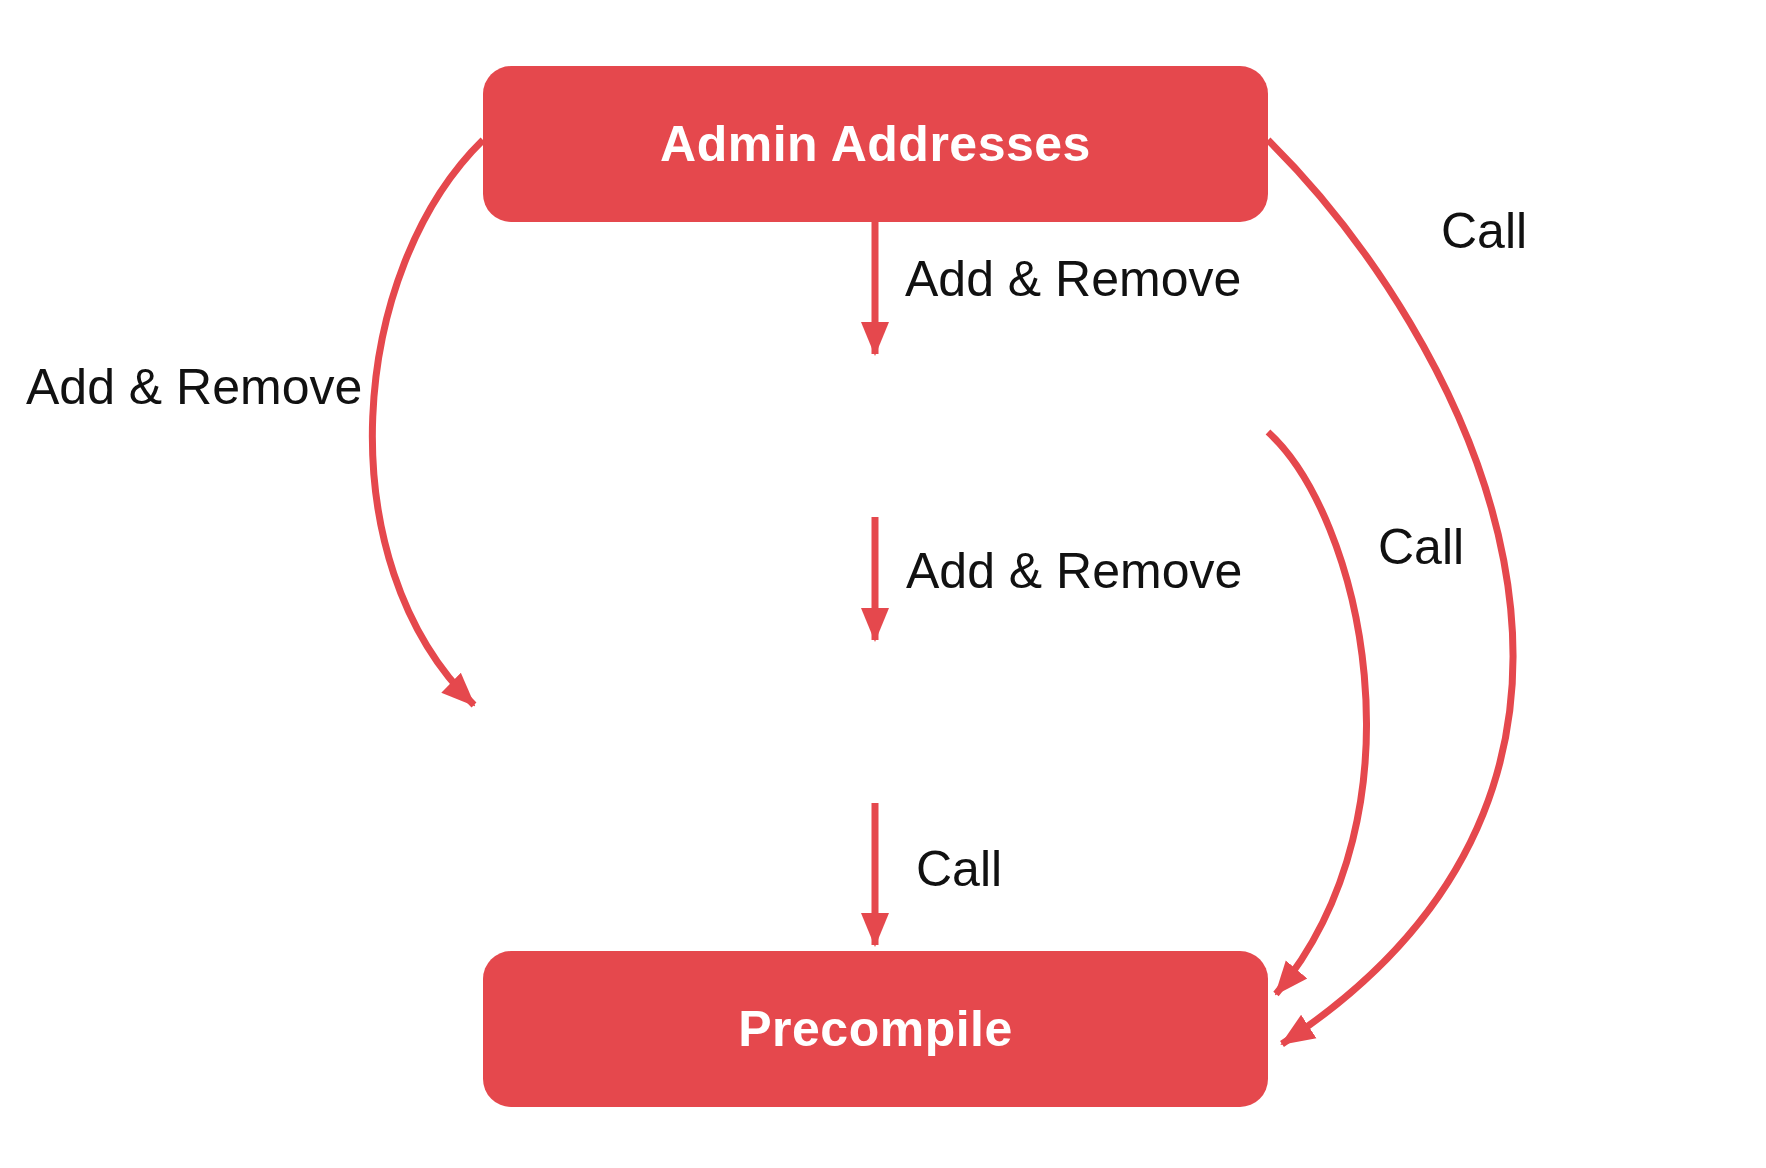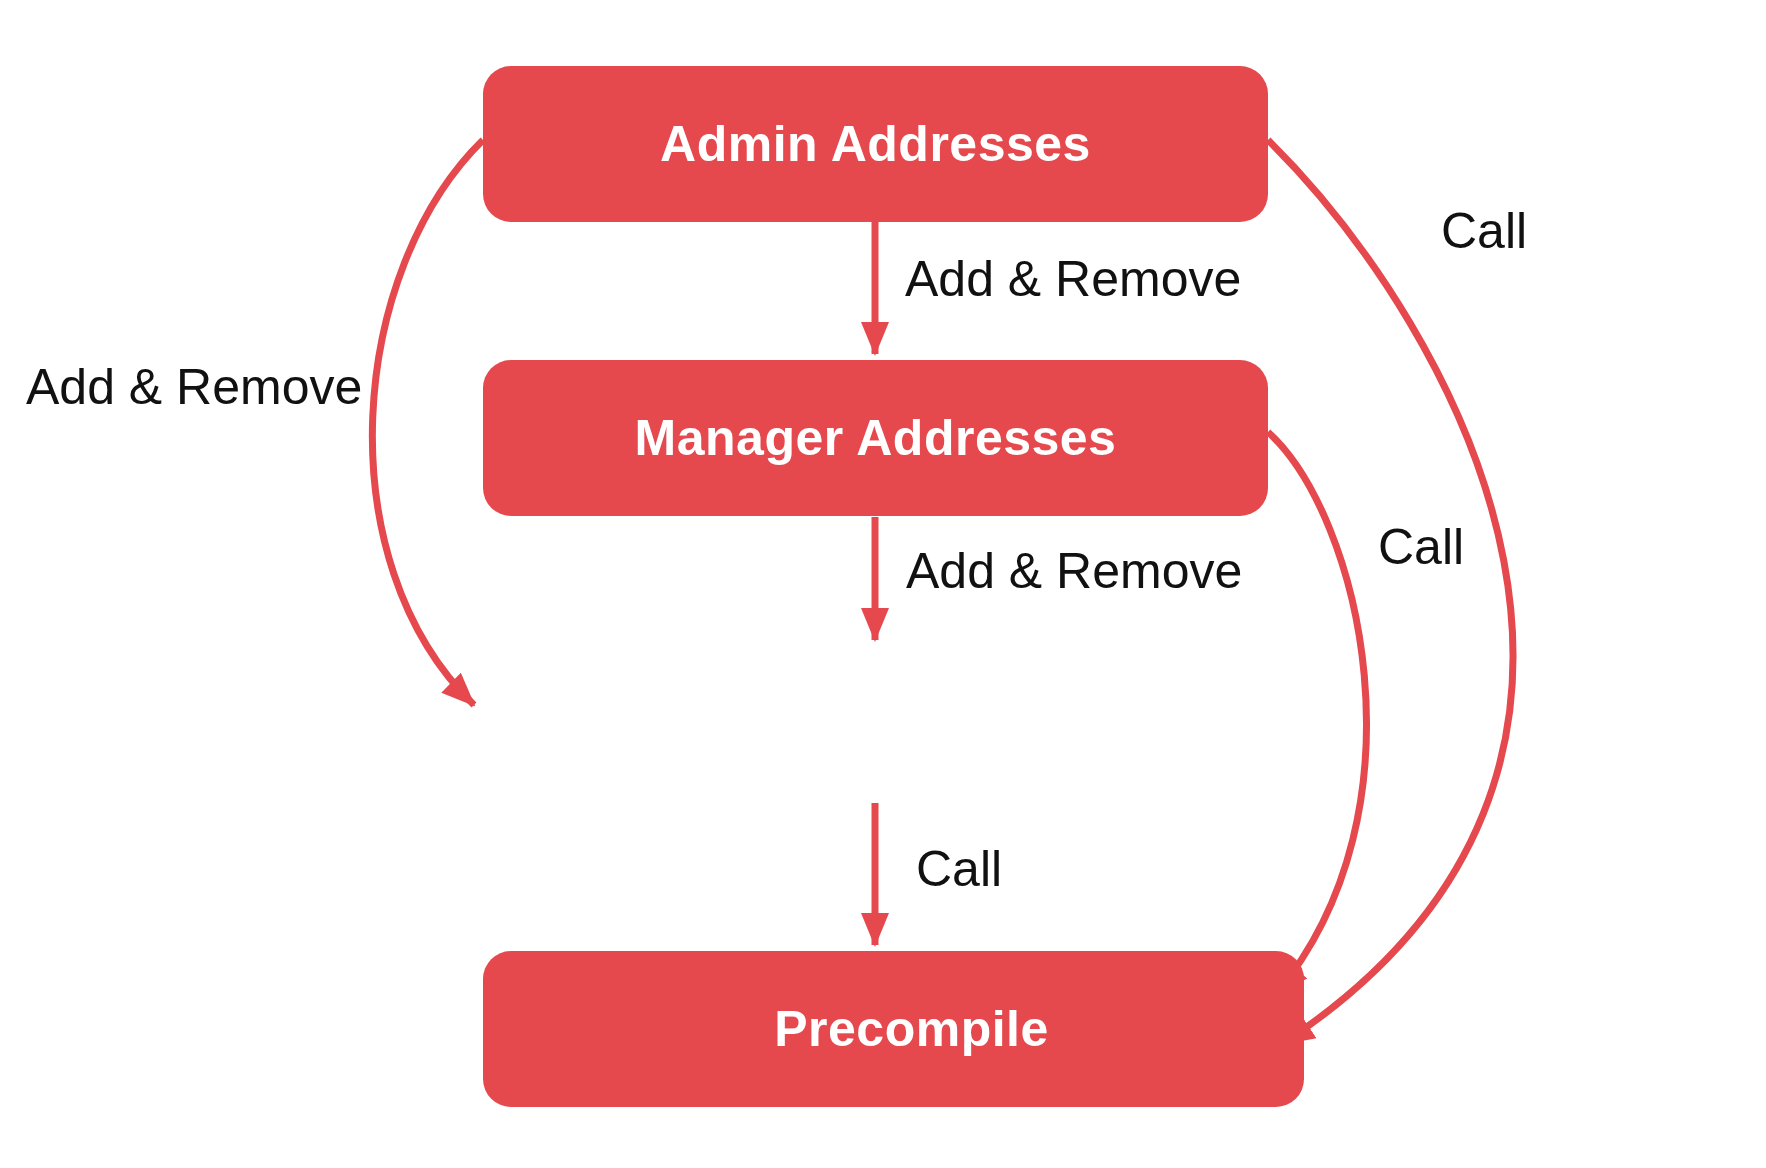--- a/index.html
+++ b/index.html
@@ -24,21 +24,21 @@
     background:var(--red);
     border-radius:28px;
     display:flex;align-items:center;justify-content:center;
     color:var(--node-text);
     font-size:50px;font-weight:bold;
     letter-spacing:0.5px;
   }
   #node-admin{top:66px;}
   #node-manager{top:360px;}
   #node-enabled{top:646px;}
-  #node-precompile{top:951px;padding-left:36px;}
+  #node-precompile{top:951px;}
   .edge-label{
     position:absolute;
     color:var(--label);
     font-size:50px;line-height:1;
     white-space:nowrap;
   }
   #elabel-admin-manager{left:905px;top:254px;}
   #elabel-manager-enabled{left:906px;top:546px;}
   #elabel-enabled-precompile{left:916px;top:844px;}
   #elabel-admin-enabled{left:26px;top:362px;}
@@ -67,23 +67,20 @@
 
     <path class="edge-line" d="M 1268 140 C 1460 330, 1700 770, 1282 1044" marker-end="url(#ah)"></path>
 
     <path class="edge-line" d="M 1268 432 C 1360 515, 1430 810, 1276 994" marker-end="url(#ah)"></path>
   </svg>
 
   <div class="node" id="node-admin">
     <span>Admin Addresses</span>
   </div>
 
-  <div class="node" id="node-manager">
-    <span>Manager Addresses</span>
-  </div>
 
 
   <div class="node" id="node-precompile">
     <span>Precompile</span>
   </div>
 
   <div class="edge-label" id="elabel-admin-manager">Add &amp; Remove</div>
 
   <div class="edge-label" id="elabel-manager-enabled">Add &amp; Remove</div>
 

